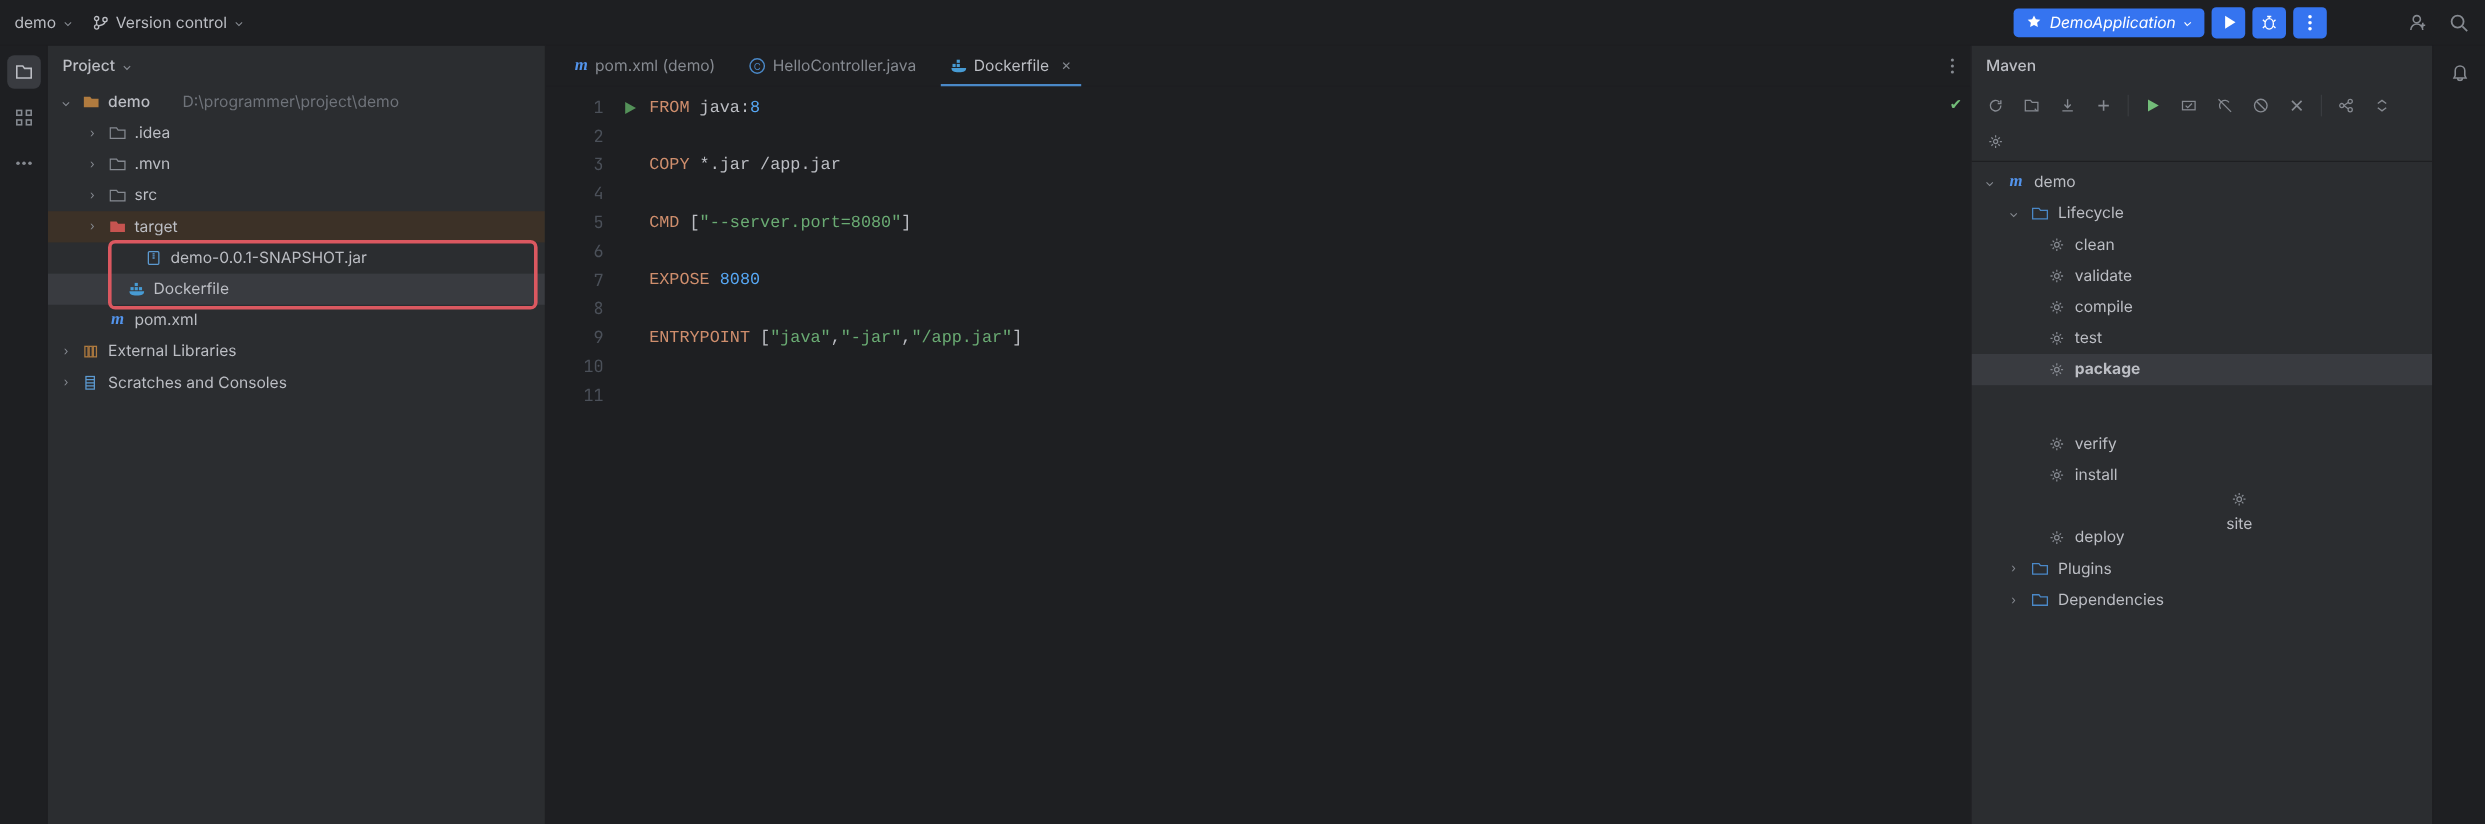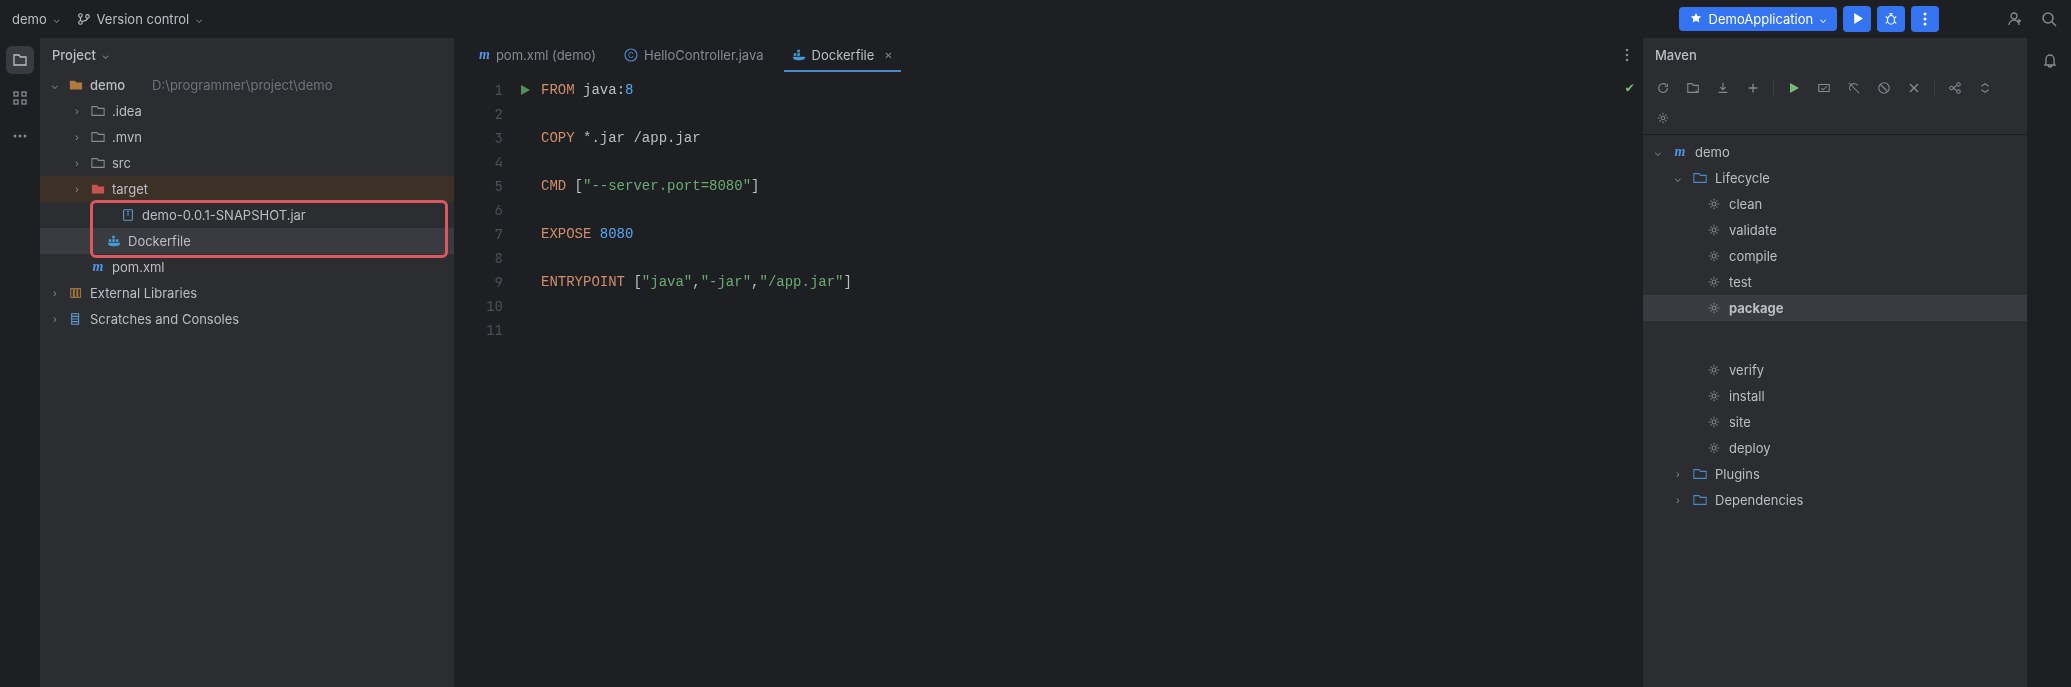--- a/index.html
+++ b/index.html
@@ -43,21 +43,21 @@
     display: flex;
     align-items: center;
     padding: 0 8px 0 12px;
     gap: 14px;
     border-bottom: 1px solid var(--border);
   }
   .top-bar .left { display:flex; align-items:center; gap:16px; }
   .top-dd { display:flex; align-items:center; gap:6px; color:var(--text); cursor:default; }
   .top-dd .chev { font-size:10px; color:var(--text-muted); }
   .top-bar .spacer { flex:1; }
-  .top-bar .right { display:flex; align-items:center; gap:6px; }
+  .top-bar .right { display:flex; align-items:center; gap:6px;font-style:italic; }
   .run-pill {
     background: var(--accent-blue);
     color:#fff;
     display:flex; align-items:center; gap:6px;
     padding: 4px 10px;
     border-radius:4px;
     font-size:13px;
   }
   .run-pill .chev { font-size:10px; }
   .run-icon-btn {
@@ -660,21 +660,21 @@
           </div>
           <div class="mrow" style="padding-left: 62px;">
             <span class="micon" style="color:#868a91">
               <svg width="14" height="14" viewBox="0 0 16 16" fill="none" stroke="currentColor" stroke-width="1.2">
                 <circle cx="8" cy="8" r="2.2"></circle>
                 <path d="M8 2v2M8 12v2M2 8h2M12 8h2M4 4l1.4 1.4M10.6 10.6L12 12M4 12l1.4-1.4M10.6 5.4L12 4"></path>
               </svg>
             </span>
             <span>install</span>
           </div>
-          <div class="mrow" style="padding-left: 62px;">
+          <div class="mrow" style="padding-left: 62px; flex-direction: column;">
             <span class="micon" style="color:#868a91">
               <svg width="14" height="14" viewBox="0 0 16 16" fill="none" stroke="currentColor" stroke-width="1.2">
                 <circle cx="8" cy="8" r="2.2"></circle>
                 <path d="M8 2v2M8 12v2M2 8h2M12 8h2M4 4l1.4 1.4M10.6 10.6L12 12M4 12l1.4-1.4M10.6 5.4L12 4"></path>
               </svg>
             </span>
             <span>site</span>
           </div>
           <div class="mrow" style="padding-left: 62px;">
             <span class="micon" style="color:#868a91">

